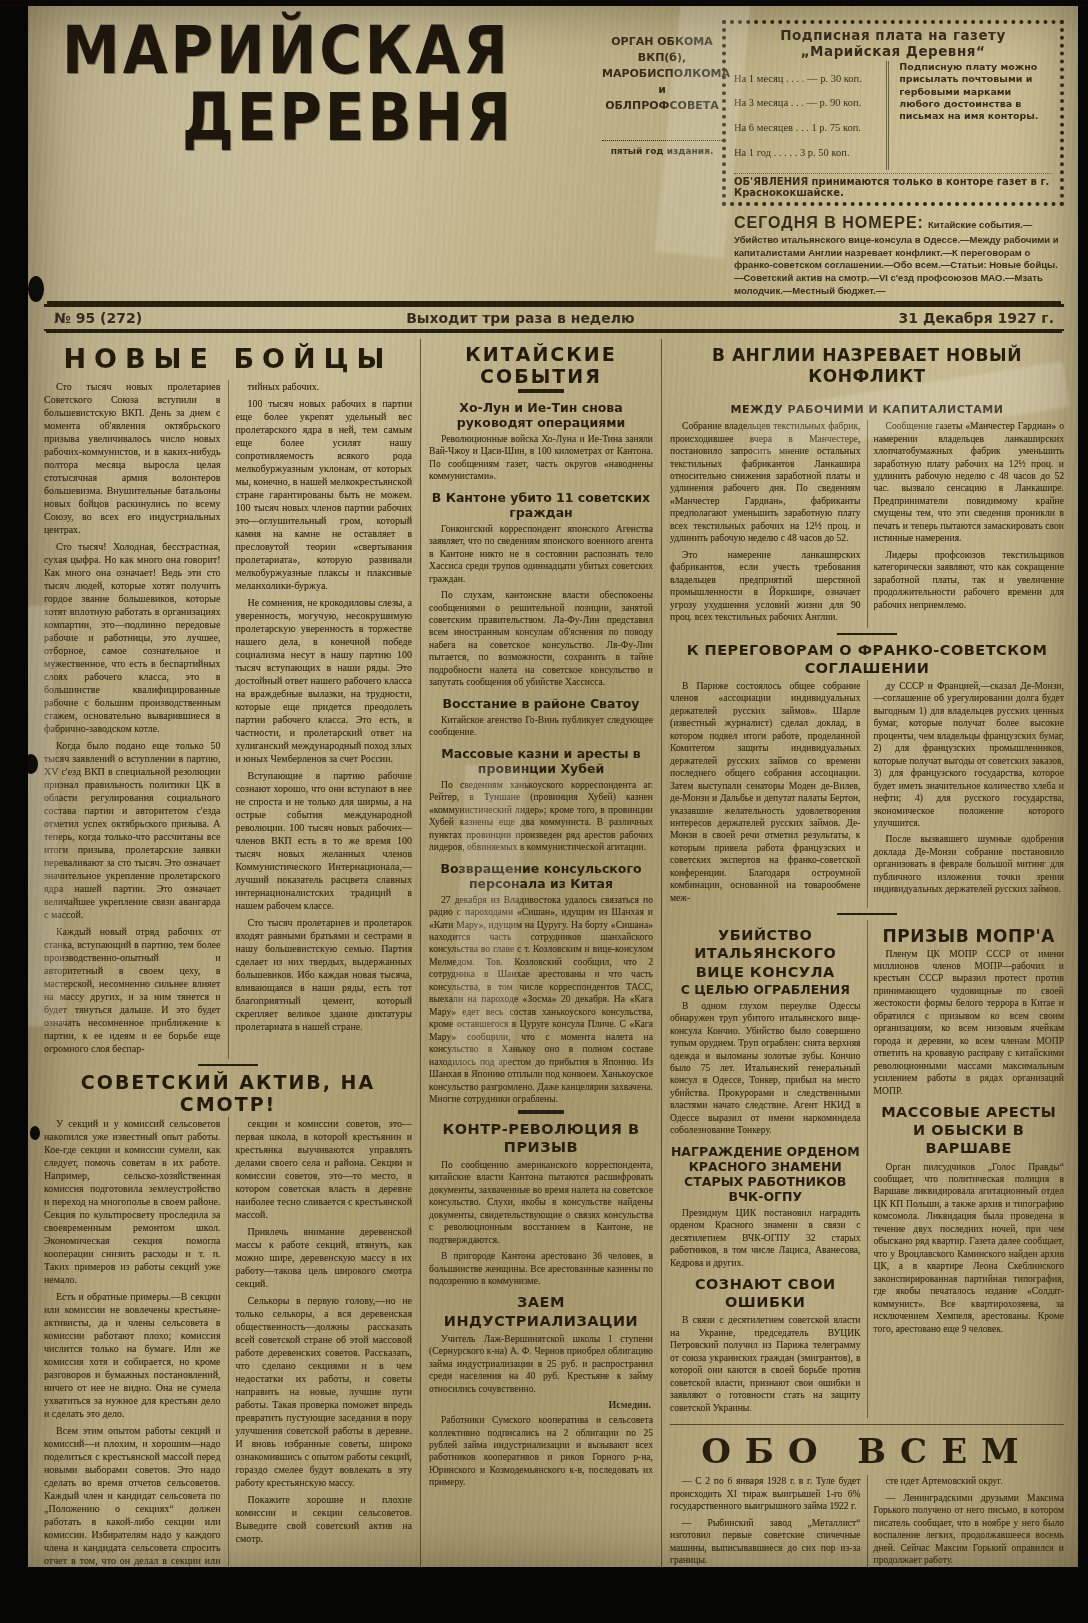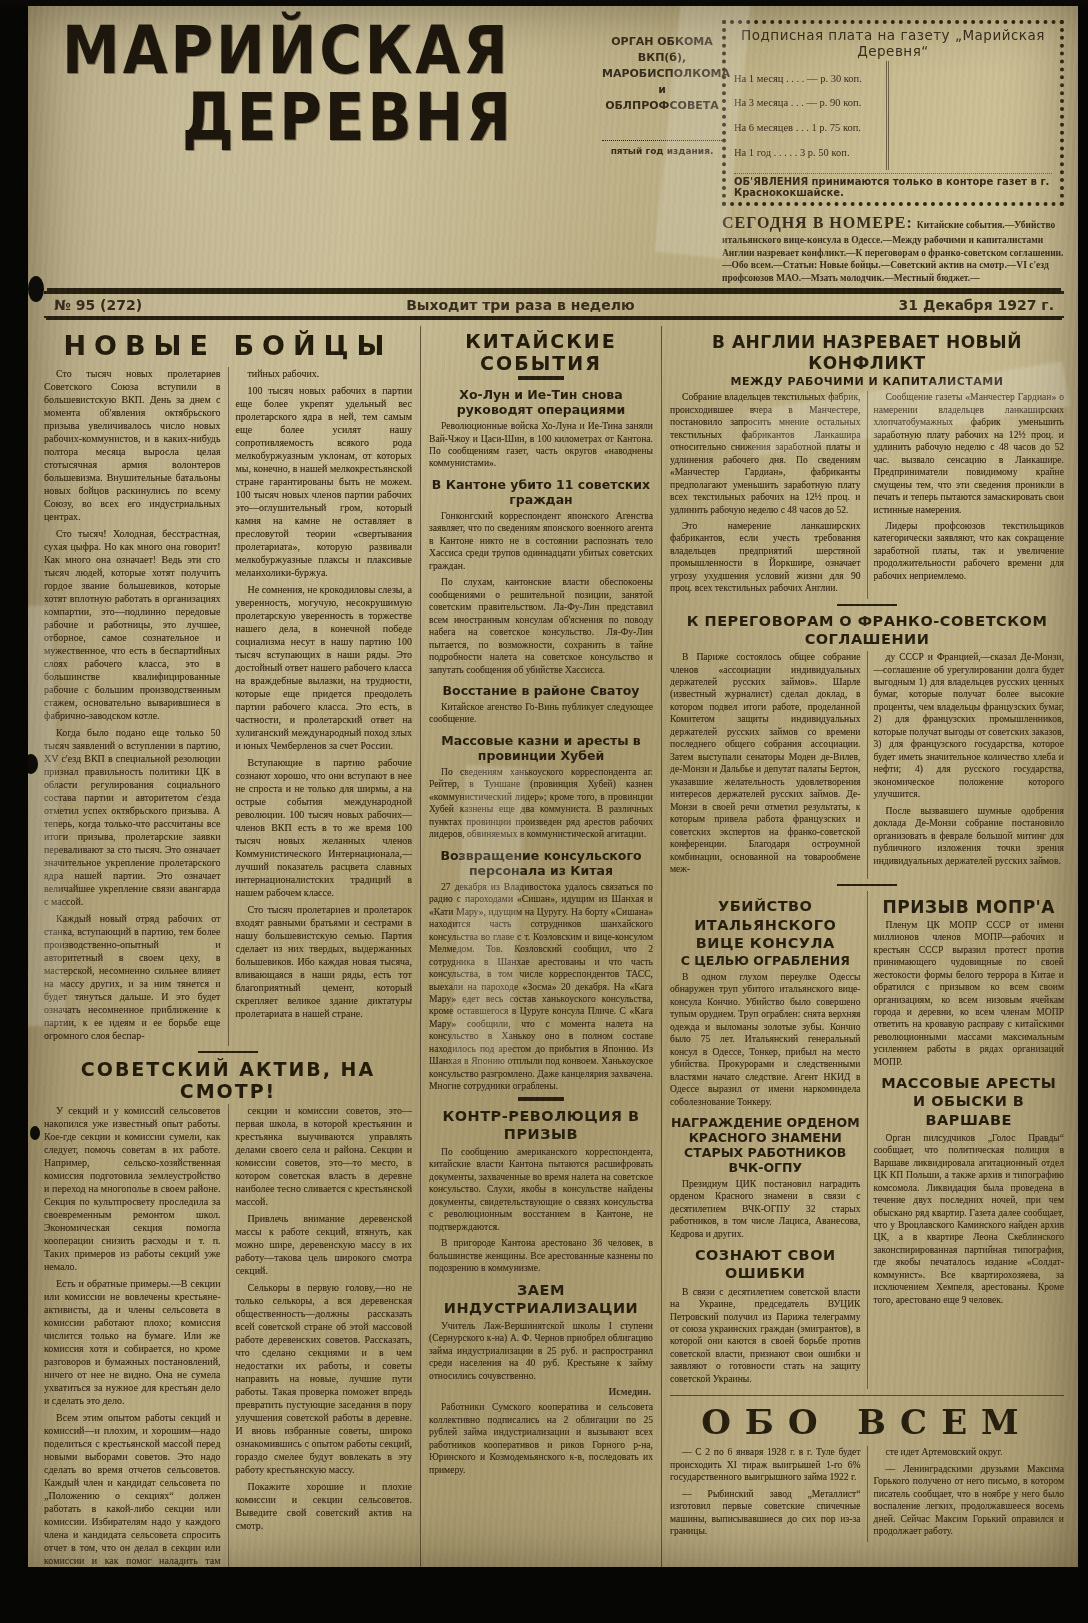--- a/index.html
+++ b/index.html
@@ -31,28 +31,28 @@
   .mast{width:540px;flex:0 0 540px;padding-left:18px;}
   .mast .m1,.mast .m2{font-family:"DejaVu Sans",sans-serif;font-weight:800;color:#1c160c;
       font-size:58px;line-height:.98;letter-spacing:3px;transform:scaleY(1.15);transform-origin:left top;
       text-shadow:1px 1px 0 rgba(30,20,5,.4);}
   .mast .m2{margin-left:120px;margin-top:10px;}
   .organcol{width:120px;flex:0 0 120px;text-align:center;font-family:"DejaVu Sans",sans-serif;
       font-weight:bold;font-size:11px;line-height:1.45;padding-top:16px;}
   .organcol .ed{margin-top:26px;font-size:9px;border-top:1px dotted #2c2412;padding-top:4px;}
   .headright{flex:1;min-width:0;}
   .subbox{border:4px dotted #2c2412;padding:3px 8px 4px;margin-top:2px;}
-  .subbox .sb-title{text-align:center;font-family:"DejaVu Sans",sans-serif;font-weight:normal;
+  .subbox .sb-title{text-align:center;font-family:"DejaVu Sans",sans-serif;font-weight:bold;
       font-size:13.5px;letter-spacing:.5px;margin-bottom:2px;}
   .subcols{display:flex;gap:10px;font-size:10.5px;line-height:1.35;}
   .subcols .ratecol{flex:0 0 46%;border-right:3px double rgba(44,36,18,.6);padding-right:6px;}
   .subcols .notecol{flex:1;font-family:"DejaVu Sans",sans-serif;font-size:9.5px;font-weight:bold;line-height:1.3;}
   .adline{font-family:"DejaVu Sans",sans-serif;font-size:10px;font-weight:bold;margin-top:3px;
       border-top:1px dotted rgba(44,36,18,.6);padding-top:2px;}
-  .today{margin-top:6px;font-family:Liberation Serif, serif;font-size:9.5px;font-weight:bold;line-height:1.35;}
+  .today{margin-top:6px;font-family:Liberation Sans, sans-serif;font-size:9.5px;font-weight:bold;line-height:1.35;margin-left:12px;}
   .today .tlabel{font-size:16px;letter-spacing:1px;font-weight:800;margin-right:4px;}
   .dateline{display:flex;justify-content:space-between;align-items:center;margin-top:6px;
       border-top:3px solid #241d0e;border-bottom:2px solid #241d0e;
       box-shadow:0 4px 0 -2px #241d0e, 0 -6px 0 -3px #241d0e;
       padding:3px 10px;font-family:"DejaVu Sans",sans-serif;font-weight:bold;font-size:14px;}
 
   
   .main{display:flex;margin-top:8px;align-items:stretch;}
   .gleft{flex:0 0 368px;padding-right:8px;}
   .gmid{flex:0 0 224px;border-left:1px solid rgba(40,30,12,.65);border-right:1px solid rgba(40,30,12,.65);
@@ -106,20 +106,21 @@
     <div class="headright">
       <div class="subbox">
         <div class="sb-title">Подписная плата на газету „Марийская Деревня“</div>
         <div class="subcols">
           <div class="ratecol">
               <p class="rate-row">На 1 месяц . . . . — р. 30 коп.</p>
               <p class="rate-row">На 3 месяца . . . — р. 90 коп.</p>
               <p class="rate-row">На 6 месяцев . . . 1 р. 75 коп.</p>
               <p class="rate-row">На 1 год . . . . . 3 р. 50 коп.</p>
             </div>
+          <div class="notecol">Подписную плату можно присылать почтовыми и гербовыми марками любого достоинства в письмах на имя конторы.</div>
         </div>
         <div class="adline">ОБ'ЯВЛЕНИЯ принимаются только в конторе газет в г. Краснококшайске.</div>
       </div>
       <div class="today">
         <span class="tlabel">СЕГОДНЯ В НОМЕРЕ:</span><span>Китайские события.—Убийство итальянского вице-консула в Одессе.—Между рабочими и капиталистами Англии назревает конфликт.—К переговорам о франко-советском соглашении.—Обо всем.—Статьи: Новые бойцы.—Советский актив на смотр.—VI с'езд профсоюзов МАО.—Мзать молодчик.—Местный бюджет.—</span>
       </div>
     </div>
   </div>
 
   <div class="dateline">
@@ -207,21 +208,21 @@
           <p class="para">Учитель Лаж-Вершинятской школы I ступени (Сернурского к-на) А. Ф. Чернов приобрел облигацию займа индустриализации в 25 руб. и распространил среди населения на 40 руб. Крестьяне к займу относились сочувственно.</p>
           <span class="sig">Исмедин.</span>
           <p class="para">Работники Сумского кооператива и сельсовета коллективно подписались на 2 облигации по 25 рублей займа индустриализации и вызывают всех работников кооперативов и риков Горного р-на, Юринского и Козмодемьянского к-в, последовать их примеру.</p>
 
         </div>
       </div>
     </div>
 
     <div class="gright">
       <div>
-        <div class="h-small" style="margin-bottom:0;font-size:17px;">В АНГЛИИ НАЗРЕВАЕТ НОВЫЙ КОНФЛИКТ</div>
+        <div class="h-small" style="margin-bottom:16px;font-size:17px;">В АНГЛИИ НАЗРЕВАЕТ НОВЫЙ КОНФЛИКТ</div>
         <div class="h-small" style="margin-top:0;font-size:11px;">МЕЖДУ РАБОЧИМИ И КАПИТАЛИСТАМИ</div>
         <div class="cols body">
           <div class="col">
               <p class="para">Собрание владельцев текстильных фабрик, происходившее вчера в Манчестере, постановило запросить мнение остальных текстильных фабрикантов Ланкашира относительно снижения заработной платы и удлинения рабочего дня. По сведениям «Манчестер Гардиан», фабриканты предполагают уменьшить заработную плату всех текстильных рабочих на 12½ проц. и удлинить рабочую неделю с 48 часов до 52.</p>
               <p class="para">Это намерение ланкаширских фабрикантов, если учесть требования владельцев предприятий шерстяной промышленности в Йоркшире, означает угрозу ухудшения условий жизни для 90 проц. всех текстильных рабочих Англии.</p>
             </div>
           <div class="col">
               <p class="para">Сообщение газеты «Манчестер Гардиан» о намерении владельцев ланкаширских хлопчатобумажных фабрик уменьшить заработную плату рабочих на 12½ проц. и удлинить рабочую неделю с 48 часов до 52 час. вызвало сенсацию в Ланкашире. Предприниматели повидимому крайне смущены тем, что эти сведения проникли в печать и теперь пытаются замаскировать свои истинные намерения.</p>
               <p class="para">Лидеры профсоюзов текстильщиков категорически заявляют, что как сокращение заработной платы, так и увеличение продолжительности рабочего времени для рабочих неприемлемо.</p>
             </div>

